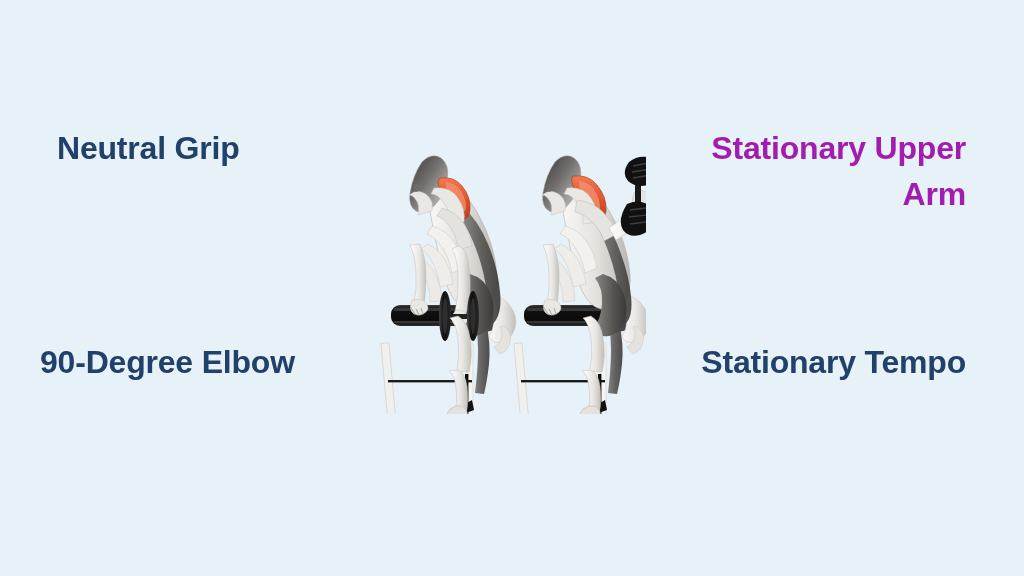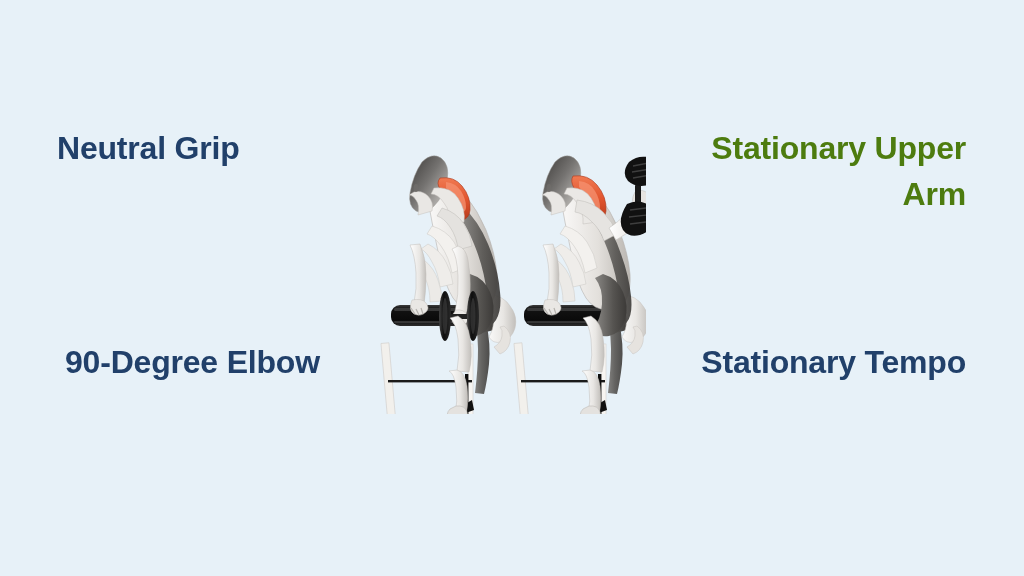--- a/index.html
+++ b/index.html
@@ -28,41 +28,41 @@
     position: absolute;
     font-weight: bold;
     font-size: 32px;
     line-height: 46px;
     letter-spacing: -0.2px;
     color: #21406a;
     white-space: pre-line;
   }
   .label-tl { left: 57px;  top: 125px; text-align: left; }
   .label-tr { right: 58px; top: 125px; text-align: right; width: 300px; }
-  .label-bl { left: 65px;  top: 339px; text-align: right; }
+  .label-bl { left: 40px;  top: 339px; text-align: right; }
   .label-br { right: 58px; top: 339px; text-align: right; width: 340px; }
 
   
   #illustration {
     position: absolute;
     left: 378px;
     top: 148px;
     width: 268px;
     height: 266px;
   }
   #illustration svg { display: block; width: 268px; height: 266px; }
 </style>
 </head>
 <body style="background: rgb(231, 241, 248);">
 
 <div id="canvas" style="background: rgb(231, 241, 248);">
 
   <div class="label label-tl" style="color: rgb(33, 64, 106);">Neutral Grip</div>
 
-  <div class="label label-tr" style="color: #4d7c0f;">Stationary Upper
+  <div class="label label-tr" style="color: #a21caf;">Stationary Upper
 Arm</div>
 
   <div class="label label-bl" style="color: rgb(33, 64, 106);">90-Degree Elbow</div>
 
   <div class="label label-br" style="color: rgb(33, 64, 106);">Stationary Tempo</div>
 
   <div id="illustration">
     <svg viewBox="0 0 268 266" xmlns="http://www.w3.org/2000/svg">
       <defs>
         <linearGradient id="gMuscle" x1="0" y1="0" x2="1" y2="0">

